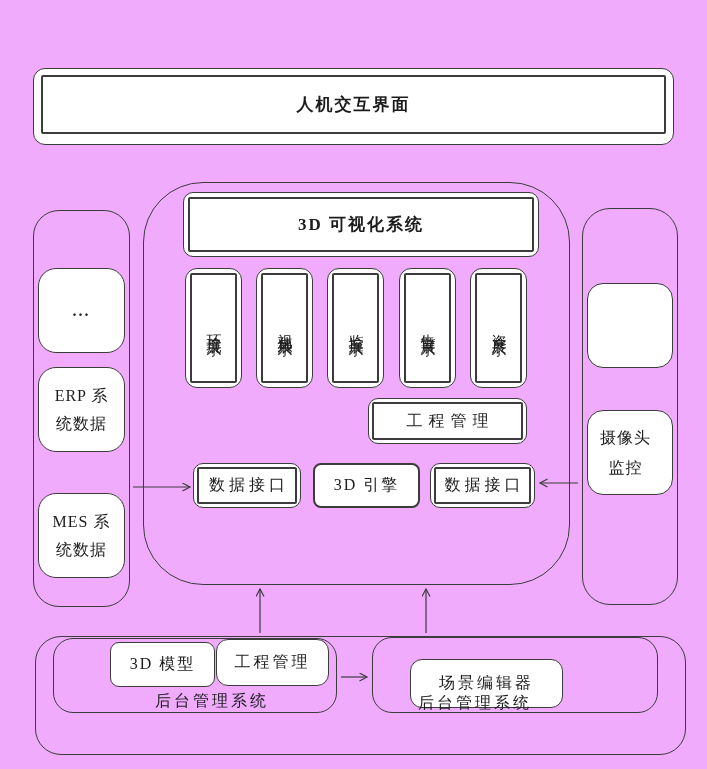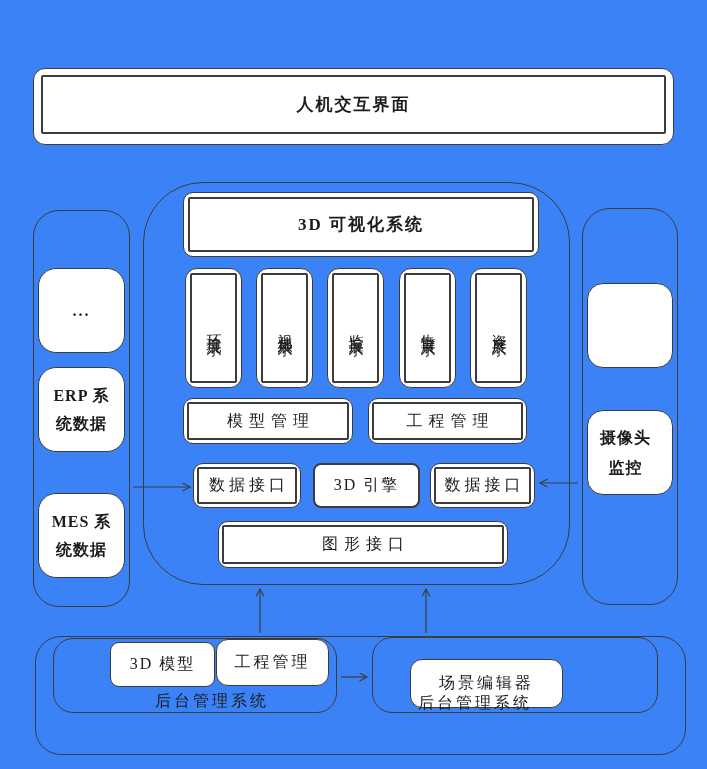--- a/index.html
+++ b/index.html
@@ -1,37 +1,37 @@
 <!DOCTYPE html>
 <html><head>
 <meta charset="utf-8">
 <style>
   :root { --line:#3c3c3c; --text:#1c1c1c; }
   * { margin:0; padding:0; box-sizing:border-box; }
   body { background:#fff; font-family:"Liberation Serif","DejaVu Serif",serif; color:var(--text); }
-  #canvas { position:relative; width:707px; height:769px; background:#3b82f6; overflow:hidden; }
+  #canvas { position:relative; width:707px; height:769px; background:#f0abfc; overflow:hidden; }
 
   
   .dbox   { position:absolute; border:1px solid var(--line); border-radius:10px; background:#fff; }
   .dinner { position:absolute; inset:3px; border:2px solid var(--line); border-radius:2px;
             display:flex; align-items:center; justify-content:center; }
 
   
   .sbox { position:absolute; border:1.5px solid var(--line); background:#fff;
           display:flex; align-items:center; justify-content:center; }
 
   
   .cont { position:absolute; border:1.5px solid var(--line); background:transparent; }
 
   .t       { font-size:16px; letter-spacing:2px; white-space:nowrap; }
   .bold    { font-weight:bold; font-size:17px; }
   .sp      { letter-spacing:6px; text-indent:6px; }
   .vtext   { writing-mode:vertical-rl; text-orientation:upright; font-size:15px;
              letter-spacing:3px; white-space:nowrap; }
-  .wrap    { white-space:pre-line; text-align:center; line-height:1.75; letter-spacing:1px;font-weight:bold; }
+  .wrap    { white-space:pre-line; text-align:center; line-height:1.75; letter-spacing:1px; }
   .caption { position:absolute; text-align:center; font-size:16px; letter-spacing:3px; }
   svg.arrows { position:absolute; left:0; top:0; pointer-events:none; }
 </style>
 </head>
 <body>
 
 <div id="canvas">
 
   <div class="dbox" style="left:33px;top:68px;width:641px;height:77px;border-radius:12px">
     <div class="dinner" style="inset:6px 7px 10px">
@@ -66,50 +66,40 @@
     <div class="dinner" style="inset:4px">
       <span class="vtext">告警展示</span>
     </div>
   </div>
   <div class="dbox" style="left:470px;top:268px;width:57px;height:120px;border-radius:12px">
     <div class="dinner" style="inset:4px">
       <span class="vtext">资产展示</span>
     </div>
   </div>
 
-  <div class="dbox" style="left:183px;top:398px;width:170px;height:46px;border-radius:10px">
-    <div class="dinner">
-      <span class="t sp">模型管理</span>
-    </div>
-  </div>
   <div class="dbox" style="left:368px;top:398px;width:159px;height:46px;border-radius:10px">
     <div class="dinner">
       <span class="t sp">工程管理</span>
     </div>
   </div>
 
   <div class="dbox" style="left:193px;top:463px;width:108px;height:45px;border-radius:10px">
     <div class="dinner">
       <span class="t" style="letter-spacing:4px;text-indent:4px">数据接口</span>
     </div>
   </div>
   <div class="sbox" style="left:313px;top:463px;width:107px;height:45px;border-radius:8px;border-width:2px">
     <span class="t" style="letter-spacing:2px">3D 引擎</span>
   </div>
   <div class="dbox" style="left:430px;top:463px;width:105px;height:45px;border-radius:10px">
     <div class="dinner">
       <span class="t" style="letter-spacing:4px;text-indent:4px">数据接口</span>
     </div>
   </div>
 
-  <div class="dbox" style="left:218px;top:521px;width:290px;height:47px;border-radius:10px">
-    <div class="dinner">
-      <span class="t sp">图形接口</span>
-    </div>
-  </div>
 
   <div class="cont" style="left:33px;top:210px;width:97px;height:397px;border-radius:26px"></div>
   <div class="sbox" style="left:38px;top:268px;width:87px;height:85px;border-radius:18px">
     <span class="t" style="font-weight:bold">...</span>
   </div>
   <div class="sbox" style="left:38px;top:367px;width:87px;height:85px;border-radius:18px">
     <span class="wrap" style="font-size:16px">ERP 系
 统数据</span>
   </div>
   <div class="sbox" style="left:38px;top:493px;width:87px;height:85px;border-radius:18px">

